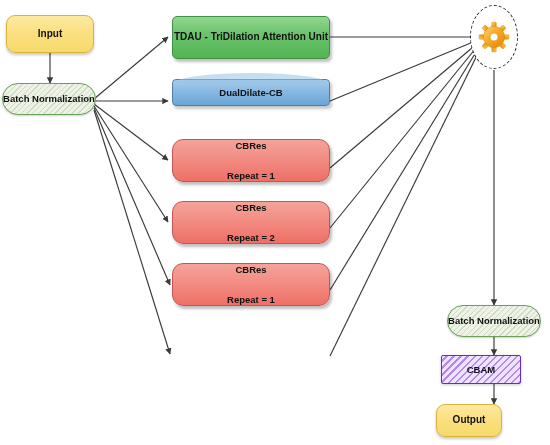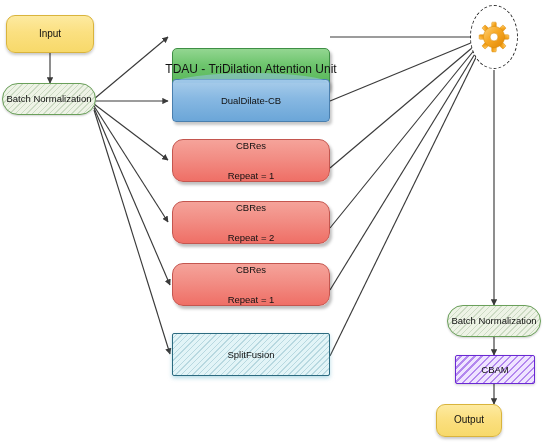--- a/index.html
+++ b/index.html
@@ -25,21 +25,21 @@
   }
   .node {
     position: absolute;
     box-sizing: border-box;
     display: flex;
     flex-direction: column;
     align-items: center;
     justify-content: center;
     text-align: right;
     color: #111111;
-    font-weight: normal;
+    font-weight: bold;
     line-height: 1.25;
     z-index: 3;
   }
   .node .line {
     display: block;
     white-space: nowrap;
   }
 
   
   .node-yellow {
@@ -64,22 +64,21 @@
     box-shadow: 0 1px 2px rgba(0,0,0,0.18);
     font-size: 9.5px;
   }
 
   
   .node-green {
     border: 1.2px solid #3f8f45;
     border-radius: 5px;
     background: linear-gradient(to bottom, #93d691 0%, #6cc46c 40%, #54b455 100%);
     box-shadow: 2px 3px 3px rgba(0,0,0,0.25);
-    font-size: 12px;
-    margin-top: 32px;
+    font-size: 10px;
   }
 
   
   .node-blue {
     border: 1.2px solid #4a7fae;
     border-radius: 4px;
     background: linear-gradient(to bottom, #a9cdeb 0%, #87b8e2 45%, #6ba6d8 100%);
     box-shadow: 2px 3px 3px rgba(0,0,0,0.22);
     font-size: 9.5px;
   }
@@ -190,42 +189,39 @@
   </div>
 
   <div class="node node-bn" style="left:2px; top:83px; width:94px; height:32px;">
     <span class="line">Batch Normalization</span>
   </div>
 
   <div class="node node-green" style="left:172px; top:16px; width:158px; height:43px;">
     <span class="line">TDAU - TriDilation Attention Unit</span>
   </div>
 
-  <div class="node node-blue" style="left:172px; top:79px; width:158px; height:43px;">
+  <div class="node node-blue" style="left:172px; top:79px; width:158px; height:27px;">
     <span class="line">DualDilate-CB</span>
   </div>
 
   <div class="node node-red" style="left:172px; top:139px; width:158px; height:43px;">
     <span class="line">CBRes</span>
     <span class="line">Repeat = 1</span>
   </div>
 
   <div class="node node-red" style="left:172px; top:201px; width:158px; height:43px;">
     <span class="line">CBRes</span>
     <span class="line">Repeat = 2</span>
   </div>
 
   <div class="node node-red" style="left:172px; top:263px; width:158px; height:43px;">
     <span class="line">CBRes</span>
     <span class="line">Repeat = 1</span>
   </div>
 
-  <div class="node node-cyan" style="left:172px; top:333px; width:158px; height:43px;">
-    <span class="line">SplitFusion</span>
-  </div>
 
   <div class="node node-concat" style="left:470px; top:5px; width:48px; height:64px;">
     <span class="gear-wrap">
       <svg width="34" height="34" viewBox="0 0 48 48" aria-hidden="true">
         <defs>
           <linearGradient id="gearGrad" x1="0" y1="0" x2="1" y2="1">
             <stop offset="0%" stop-color="#fdd27a"></stop>
             <stop offset="45%" stop-color="#f7a824"></stop>
             <stop offset="100%" stop-color="#e08604"></stop>
           </linearGradient>
@@ -246,21 +242,21 @@
         </g>
       </svg>
     </span>
 
   </div>
 
   <div class="node node-bn" style="left:447px; top:305px; width:94px; height:32px;">
     <span class="line">Batch Normalization</span>
   </div>
 
-  <div class="node node-violet" style="left:455px; top:355px; width:80px; height:29px;">
+  <div class="node node-violet" style="left:441px; top:355px; width:80px; height:29px;">
     <span class="line">CBAM</span>
   </div>
 
   <div class="node node-yellow" style="left:436px; top:404px; width:66px; height:33px;">
     <span class="line">Output</span>
   </div>
 
 </div>
 
 </body></html>

